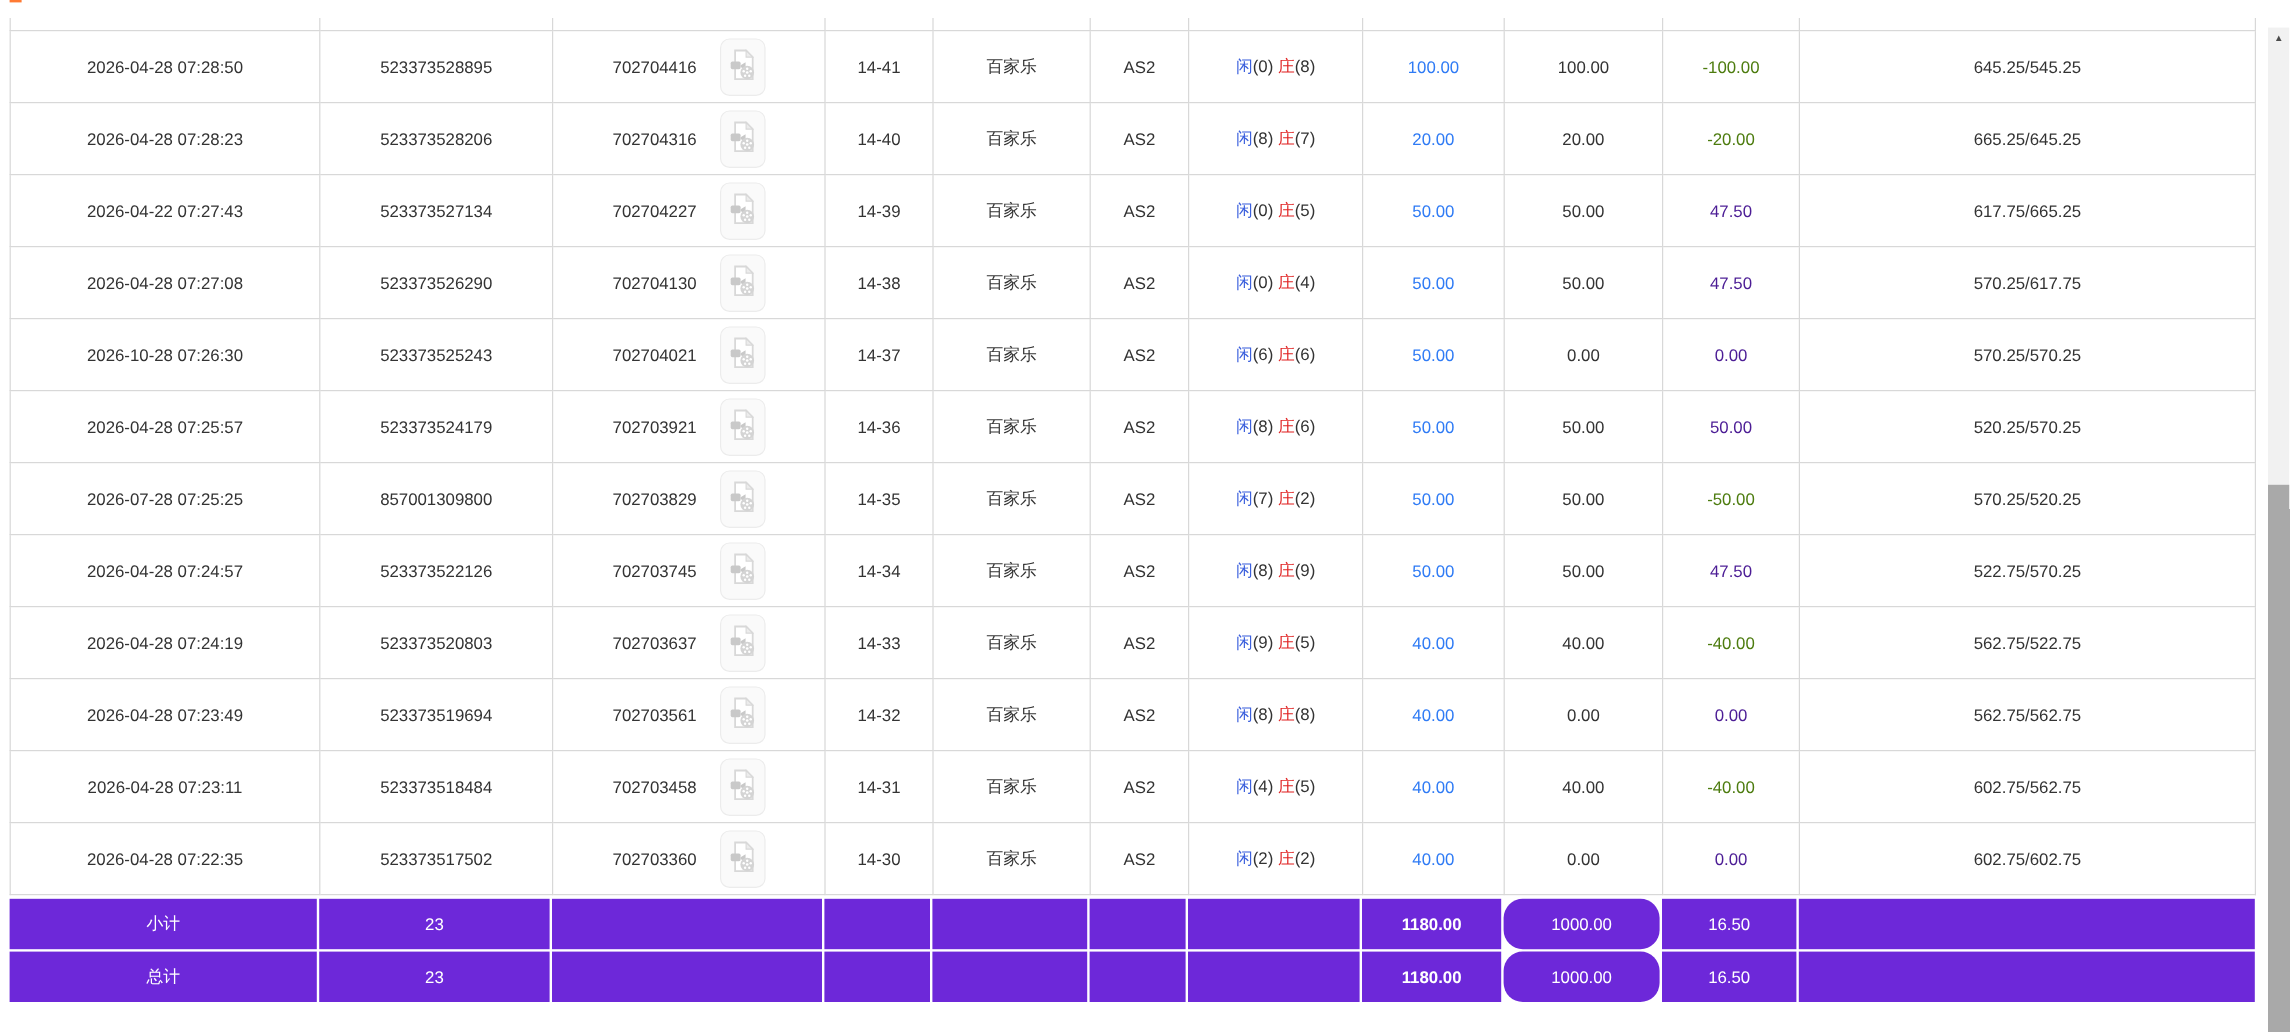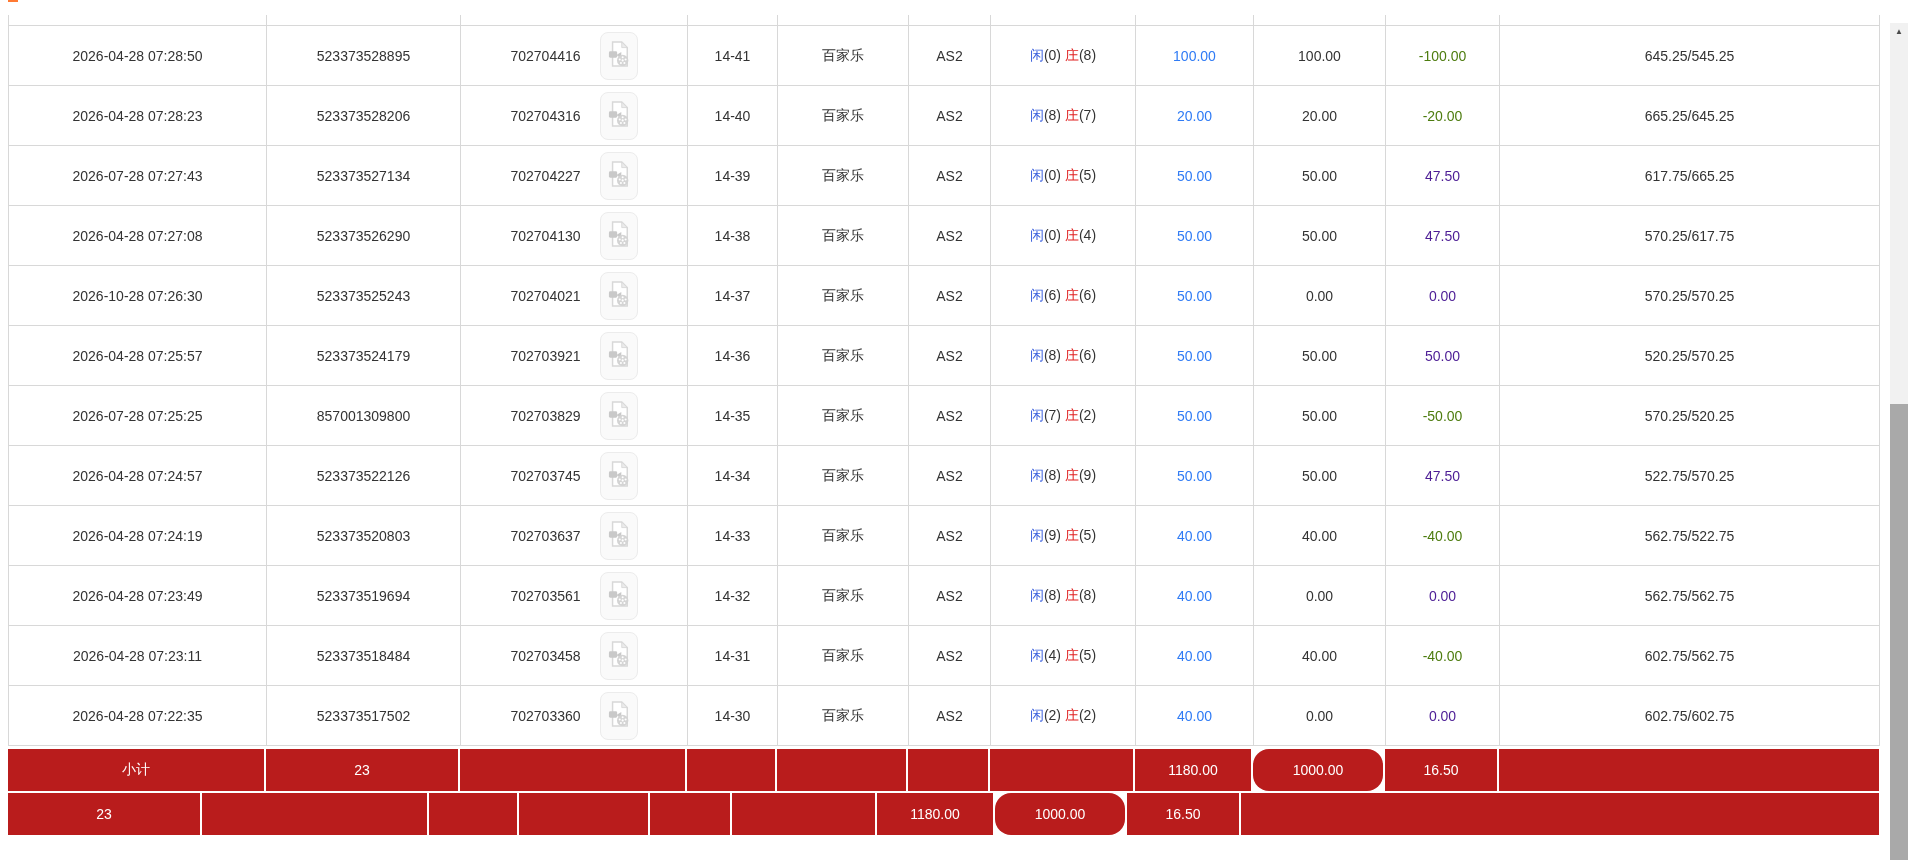--- a/index.html
+++ b/index.html
@@ -16,24 +16,24 @@
   .player{color:#3a5fdd;}
   .banker{color:#e02222;}
   .score{color:#333;}
   .winloss{color:#4c1d95;}
   .winloss.neg{color:#4d7c0f;}
 
   .videobtn{display:inline-flex;align-items:center;justify-content:center;width:36px;height:46px;
             background:#fafafa;border:1px solid #ececec;border-radius:8px;cursor:pointer;}
 
   .sumrow{position:absolute;left:8px;display:flex;gap:2px;width:1871px;}
-  .sumrow .scell{background:#b91c1c;color:#fff;height:42px;display:flex;align-items:center;
+  .sumrow .scell{background:#6d28d9;color:#fff;height:42px;display:flex;align-items:center;
                  justify-content:center;white-space:nowrap;}
   .w0{width:256px;} .w1{width:192px;} .w2{width:225px;} .w3{width:88px;} .w4{width:129px;}
-  .w5{width:80px;} .w6{width:143px;} .w7{width:116px;} .w8{width:130px;border-radius:16px;} .w9{width:112px;}
+  .w5{width:80px;} .w6{width:143px;} .w7{width:116px;font-weight:bold;} .w8{width:130px;border-radius:16px;} .w9{width:112px;}
   .wlast{flex:1;}
 
   .scrollbar{position:absolute;left:1890px;top:23px;width:18px;height:837px;background:#f1f1f1;}
   .sb-arrow{position:absolute;left:0;top:0;width:18px;height:17px;display:flex;align-items:center;
             justify-content:center;font-size:8px;color:#4a4a4a;cursor:pointer;}
   .sb-thumb{position:absolute;left:0;top:381px;width:18px;height:456px;background:#a9a9a9;cursor:pointer;}
 </style>
 </head>
 <body>
 
@@ -141,21 +141,21 @@
         <span class="banker">庄</span><span class="score">(7)</span>
       </td>
       <td>
         <span class="blue-link">20.00</span>
       </td>
       <td>20.00</td>
       <td class="winloss neg">-20.00</td>
       <td>665.25/645.25</td>
     </tr>
         <tr>
-      <td>2026-07-28 07:27:43</td>
+      <td>2026-04-22 07:27:43</td>
       <td>523373527134</td>
       <td>
         <div class="cellflex">
           <span>702704227</span>
           <span class="videobtn">
             <span>
               <svg width="22" height="30" viewBox="0 0 24 30">
                 <path d="M5 2h10l6 6v20H5z" fill="#ffffff" stroke="#d8d8d8" stroke-width="1.6"></path>
                 <path d="M15 2l6 6h-6z" fill="#ececec" stroke="#d8d8d8" stroke-width="1"></path>
                 <rect x="1" y="12" width="9" height="7" rx="1.5" fill="#c9c9c9"></rect>
@@ -548,20 +548,21 @@
     <div class="scell w4"></div>
     <div class="scell w5"></div>
     <div class="scell w6"></div>
     <div class="scell w7">1180.00</div>
     <div class="scell w8">1000.00</div>
     <div class="scell w9">16.50</div>
     <div class="scell wlast"></div>
   </div>
 
   <div class="sumrow" style="top:793px">
+    <div class="scell w0">总计</div>
     <div class="scell w1">23</div>
     <div class="scell w2"></div>
     <div class="scell w3"></div>
     <div class="scell w4"></div>
     <div class="scell w5"></div>
     <div class="scell w6"></div>
     <div class="scell w7">1180.00</div>
     <div class="scell w8">1000.00</div>
     <div class="scell w9">16.50</div>
     <div class="scell wlast"></div>

